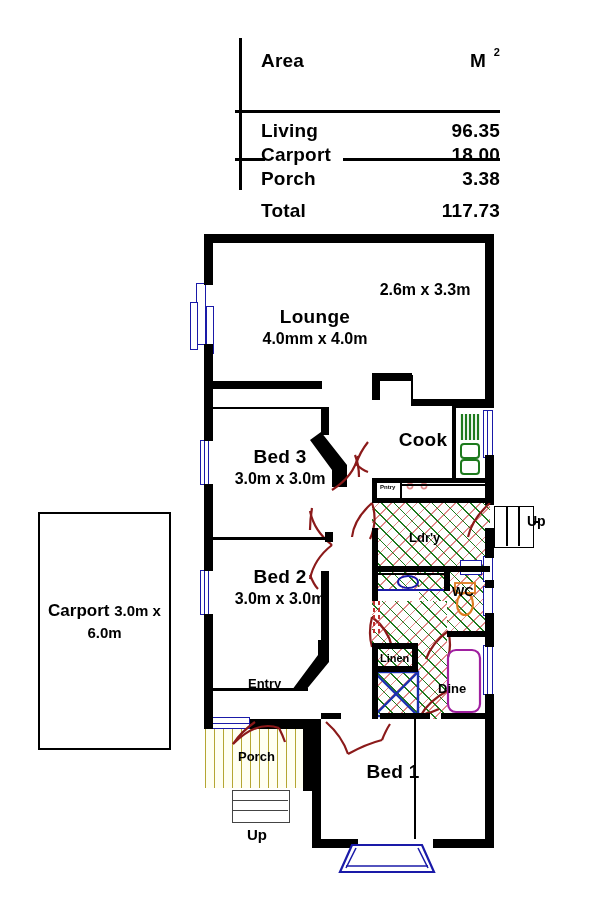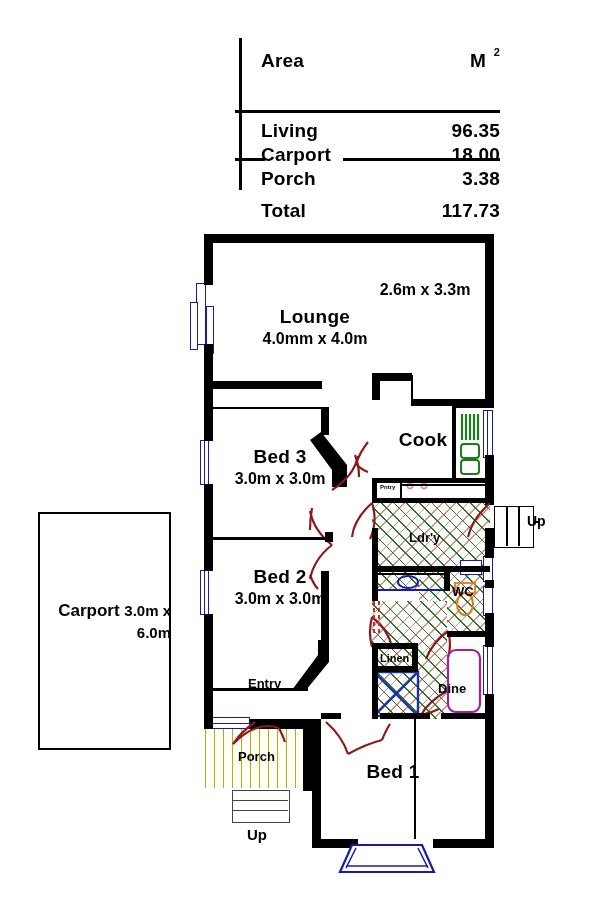--- a/index.html
+++ b/index.html
@@ -24,21 +24,21 @@
   #area-table .r2{top:104px;}
   #area-table .r3{top:128px;}
   #area-table .tot{top:160px;}
 
   
   #plan{position:absolute;left:0;top:0;width:600px;height:914px;}
 
   
   #carport-box{position:absolute;left:38px;top:512px;width:133px;height:238px;
       border:2px solid #000;background:#fff;box-sizing:border-box;}
-  #carport-label{position:absolute;left:38px;top:600px;width:133px;text-align:right;
+  #carport-label{position:absolute;left:38px;top:600px;width:133px;text-align:center;
       font-size:17px;font-weight:bold;line-height:1.28;}
   #carport-label .dim{font-size:15px;}
 
   
   .w{position:absolute;background:#000;}
   .thin{position:absolute;background:#000;}
 
   
   .rlabel{position:absolute;text-align:center;font-weight:bold;line-height:1.25;
           white-space:nowrap;}

